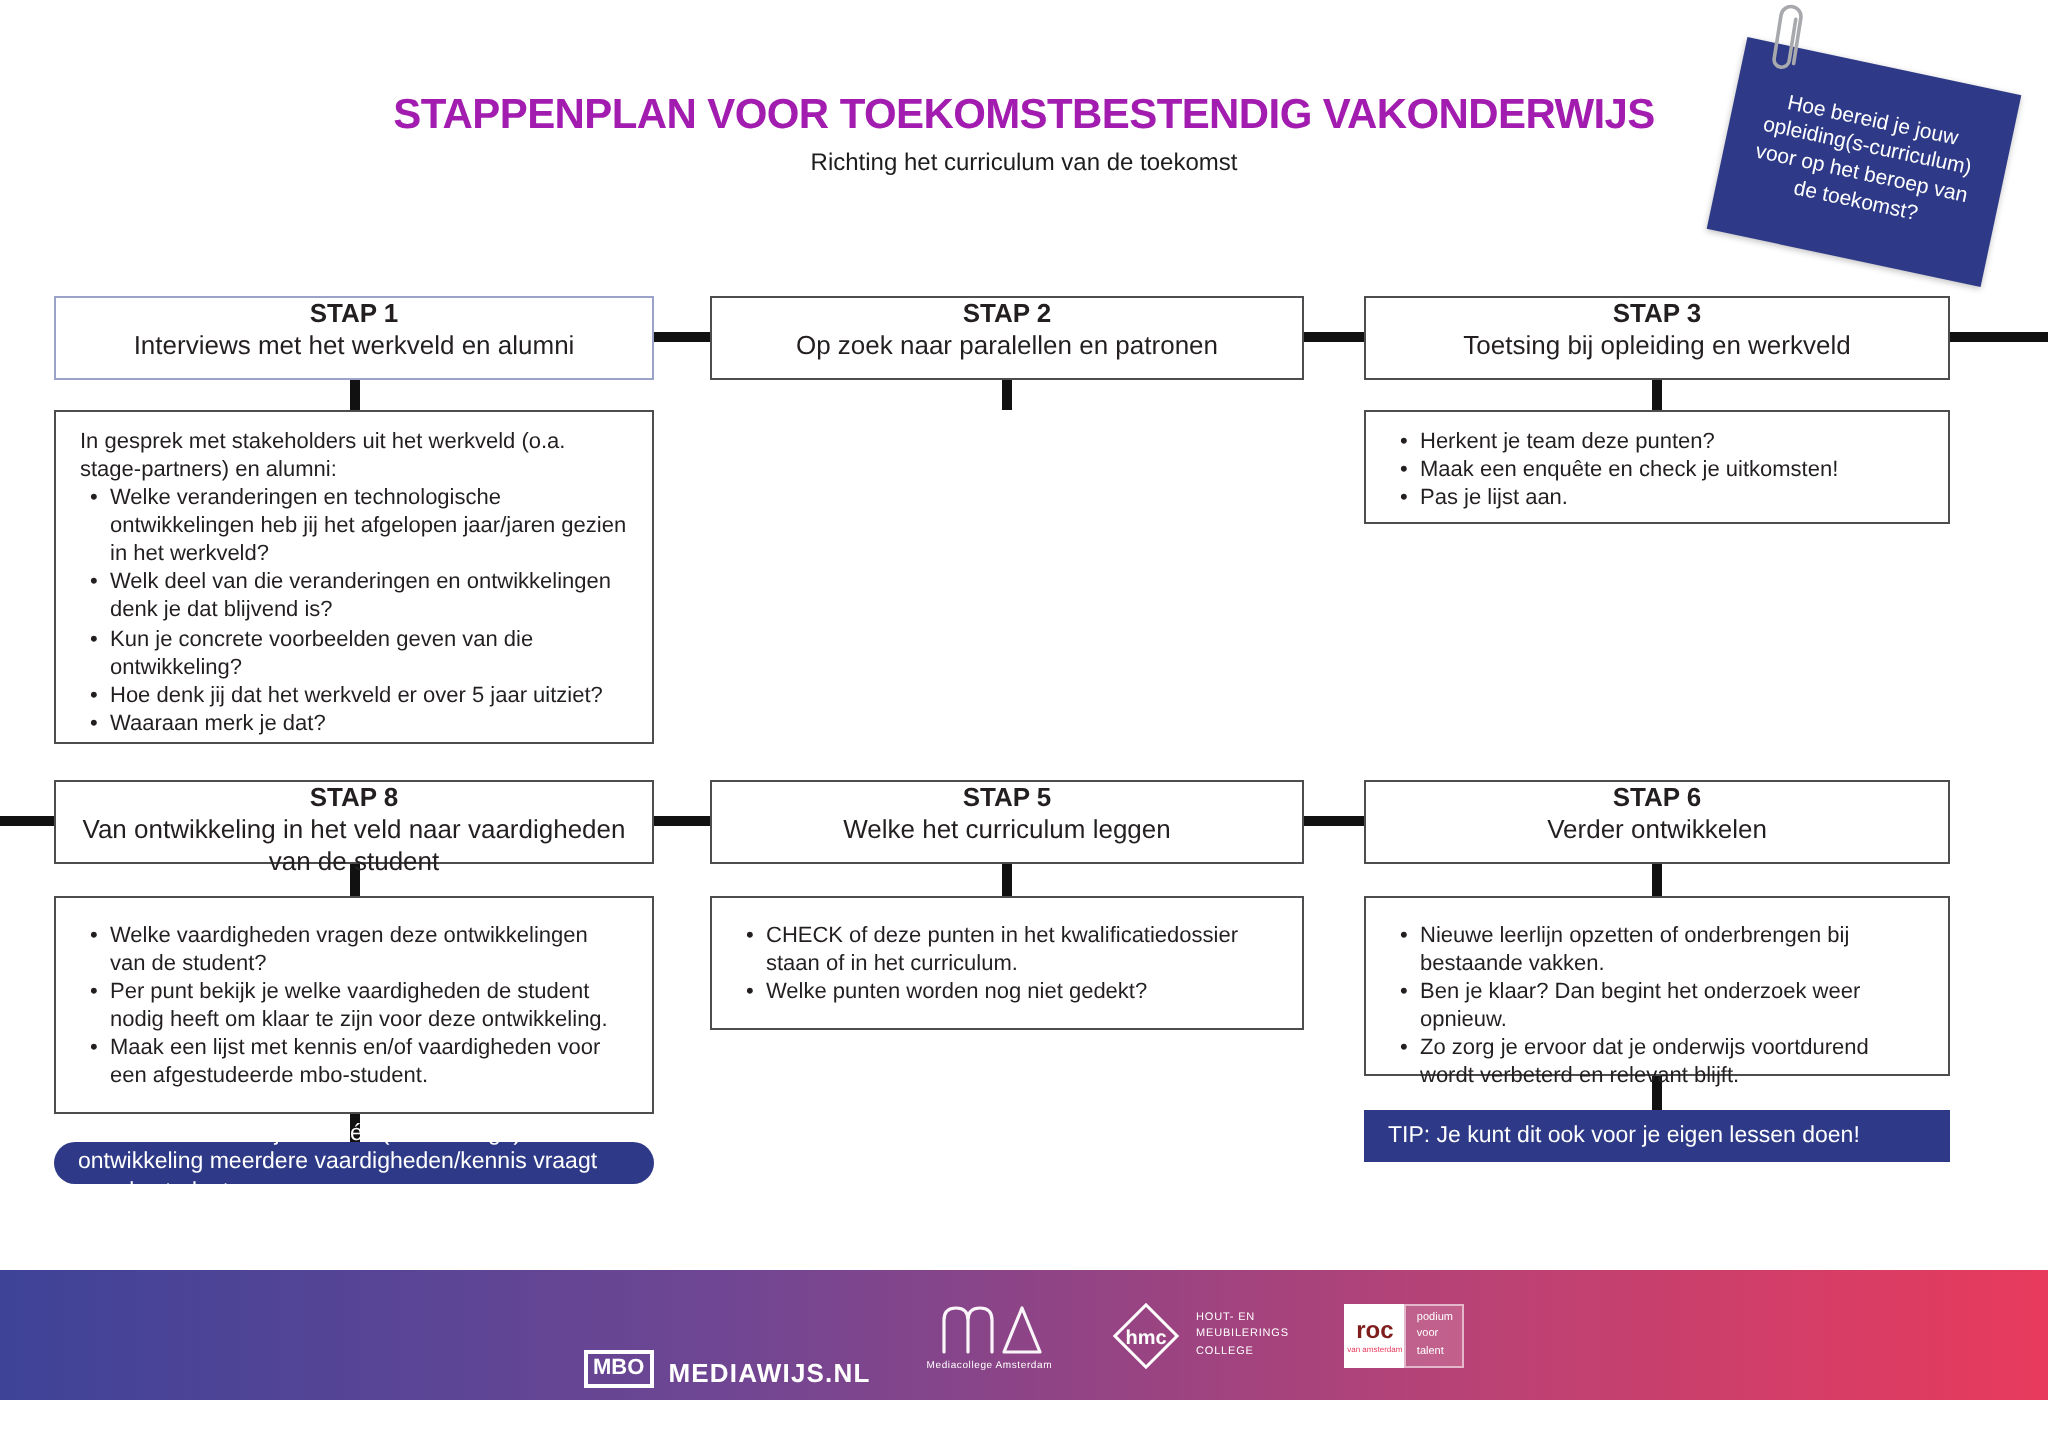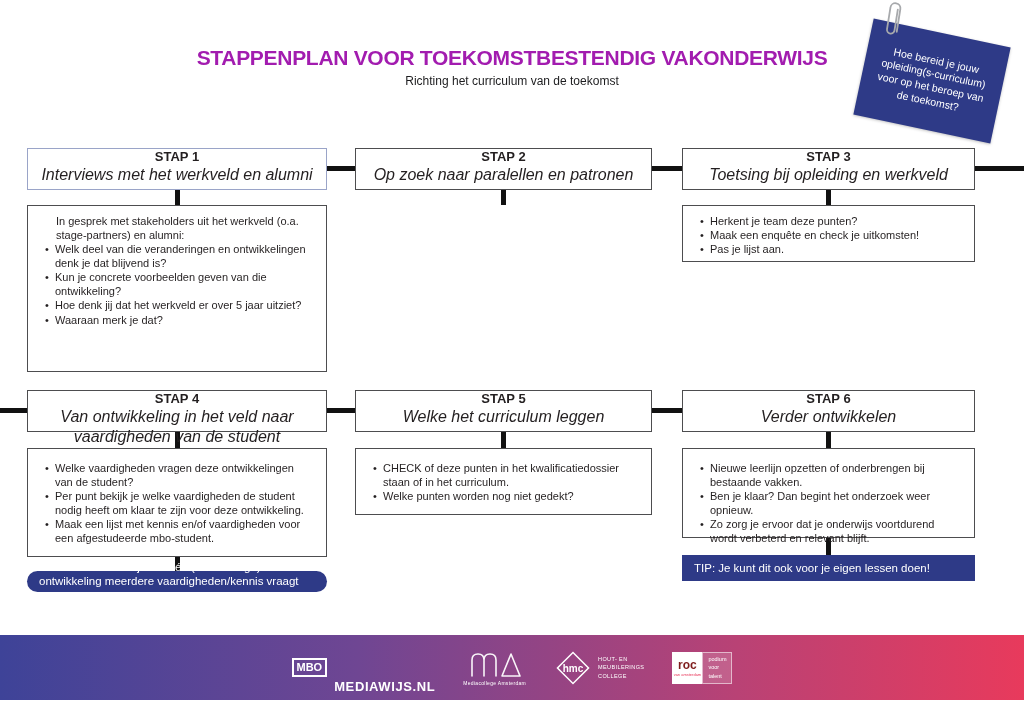--- a/index.html
+++ b/index.html
@@ -24,43 +24,43 @@
   .c2{left:355px;width:297px;}
   .c3{left:682px;width:293px;}
 
   .hdr-box{position:absolute;height:42px;background:#fff;border:1px solid #4d4d4f;
            box-sizing:border-box;display:flex;flex-direction:column;align-items:center;
            justify-content:flex-start;text-align:center;z-index:1;}
   .hdr-box.first{border-color:#9aa4c8;}
   .row1{top:148px;}
   .row2{top:390px;}
   .stap-title{font-size:13px;font-weight:bold;line-height:1.2;}
-  .stap-sub{font-size:16px;line-height:1.25;padding:0 6px;font-style:italic;}
+  .stap-sub{font-size:13px;line-height:1.25;padding:0 6px;}
 
   .content-box{position:absolute;background:#fff;border:1px solid #4d4d4f;box-sizing:border-box;
                padding:8px 12px;font-size:11px;line-height:1.28;z-index:1;}
-  .content-box p.intro{margin:0 0 0 16px;}
+  .content-box p.intro{margin:0 0 0 0;}
   .content-box ul{margin:0;padding:0 0 0 15px;list-style:none;}
   .content-box li{position:relative;}
   .content-box li::before{content:"\2022";position:absolute;left:-10px;}
 
   
   .bluebox{position:absolute;background:#2e3a87;color:#fff;box-sizing:border-box;
            font-size:11.5px;line-height:1.25;padding:5px 12px;display:flex;align-items:center;z-index:1;}
 
   
   .hline{position:absolute;height:5px;background:#111;}
   .vline{position:absolute;width:5px;background:#111;}
 
   
   .footer{position:absolute;left:0;top:635px;width:1024px;height:65px;
           background:linear-gradient(90deg,#3e4398 0%,#6f4693 35%,#b94275 72%,#e83a5c 100%);
           display:flex;align-items:center;justify-content:center;gap:28px;}
   .logo{display:flex;align-items:center;color:#fff;}
-  .logo-mbo{gap:7px;}
+  .logo-mbo{gap:7px;align-items:flex-end;}
   .mbo-box{border:2px solid #fff;padding:0 3px;font-weight:bold;font-size:11px;line-height:15px;}
   .mbo-text{font-weight:bold;font-size:13px;letter-spacing:0.6px;margin-top:38px;}
   .logo-ma{flex-direction:column;}
   .ma-caption{font-size:5px;margin-top:2px;letter-spacing:0.3px;}
   .logo-hmc{gap:6px;}
   .hmc-caption{font-size:5.5px;line-height:1.5;letter-spacing:0.4px;white-space:pre-line;}
   .logo-roc{align-items:stretch;height:32px;}
   .roc-white{background:#fff;width:30px;display:flex;flex-direction:column;align-items:center;justify-content:center;}
   .roc-word{color:#7f1d1d;font-weight:bold;font-size:12px;line-height:12px;}
   .roc-sub{color:#e8375a;font-size:4px;margin-top:1px;}
@@ -112,35 +112,36 @@
   </div>
   <div class="hdr-box c2 row1">
     <div class="stap-title">STAP 2</div>
     <div class="stap-sub">Op zoek naar paralellen en patronen</div>
   </div>
   <div class="hdr-box c3 row1">
     <div class="stap-title">STAP 3</div>
     <div class="stap-sub">Toetsing bij opleiding en werkveld</div>
   </div>
   <div class="hdr-box c1 row2">
-    <div class="stap-title">STAP 4</div>
+    <div class="stap-title">STAP 8</div>
     <div class="stap-sub">Van ontwikkeling in het veld naar vaardigheden van de student</div>
   </div>
   <div class="hdr-box c2 row2">
     <div class="stap-title">STAP 5</div>
     <div class="stap-sub">Welke het curriculum leggen</div>
   </div>
   <div class="hdr-box c3 row2">
     <div class="stap-title">STAP 6</div>
     <div class="stap-sub">Verder ontwikkelen</div>
   </div>
 
   <div class="content-box c1" style="top:205px;height:167px;">
     <p class="intro">In gesprek met stakeholders uit het werkveld (o.a. stage-partners) en alumni:</p>
     <ul>
+      <li>Welke veranderingen en technologische ontwikkelingen heb jij het afgelopen jaar/jaren gezien in het werkveld?</li>
       <li>Welk deel van die veranderingen en ontwikkelingen denk je dat blijvend is?</li>
       <li>Kun je concrete voorbeelden geven van die ontwikkeling?</li>
       <li>Hoe denk jij dat het werkveld er over 5 jaar uitziet?</li>
       <li>Waaraan merk je dat?</li>
     </ul>
   </div>
   <div class="content-box c3" style="top:205px;height:57px;">
     <ul>
       <li>Herkent je team deze punten?</li>
       <li>Maak een enquête en check je uitkomsten!</li>

